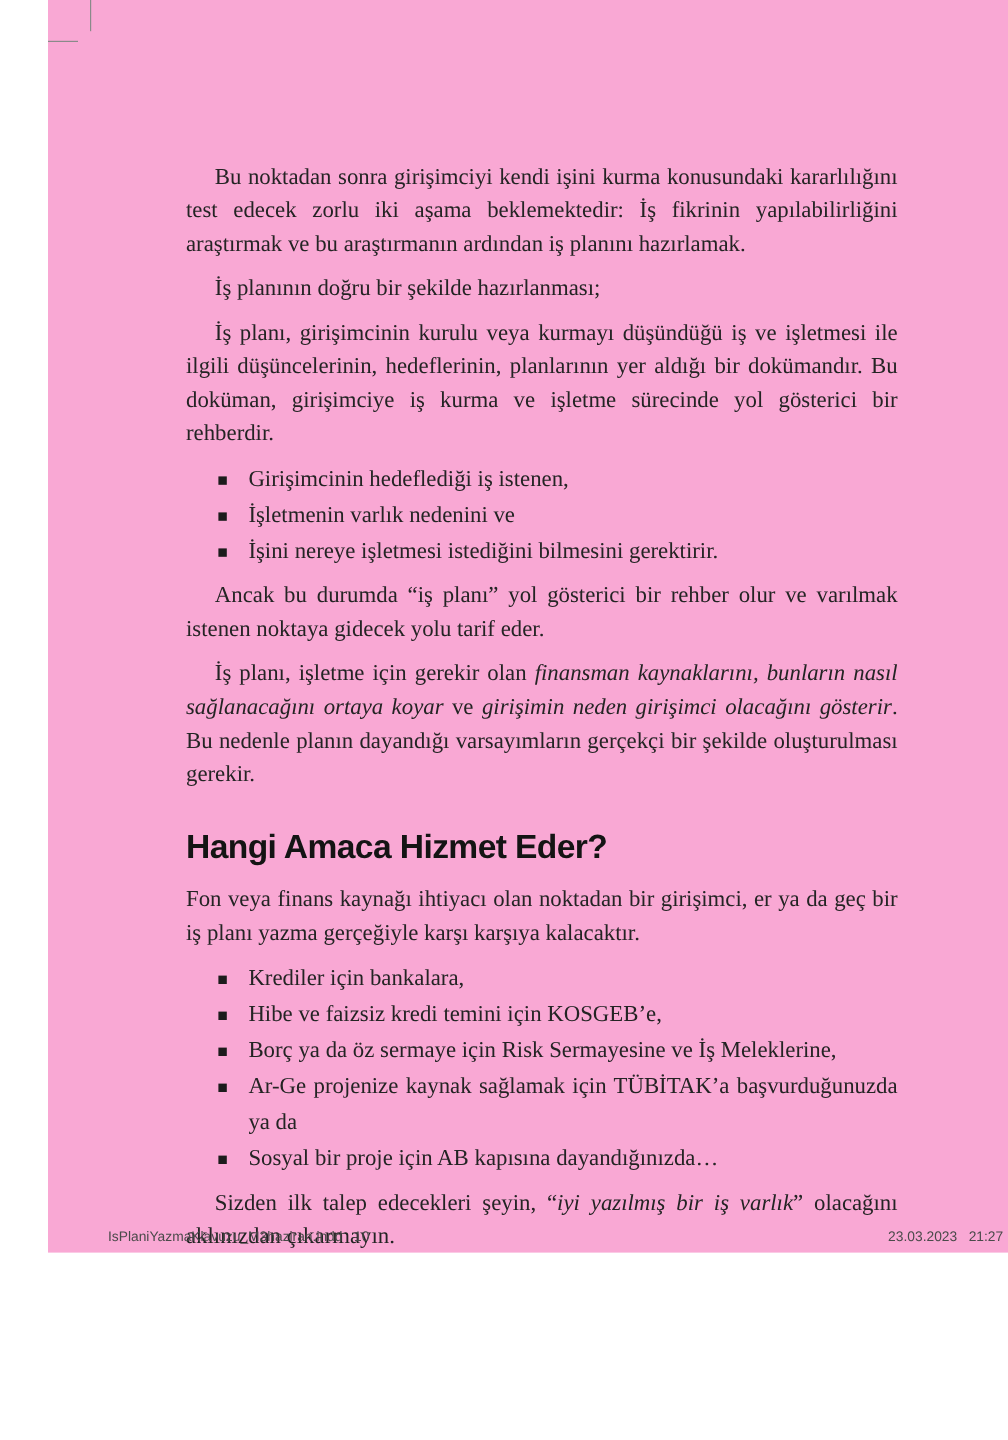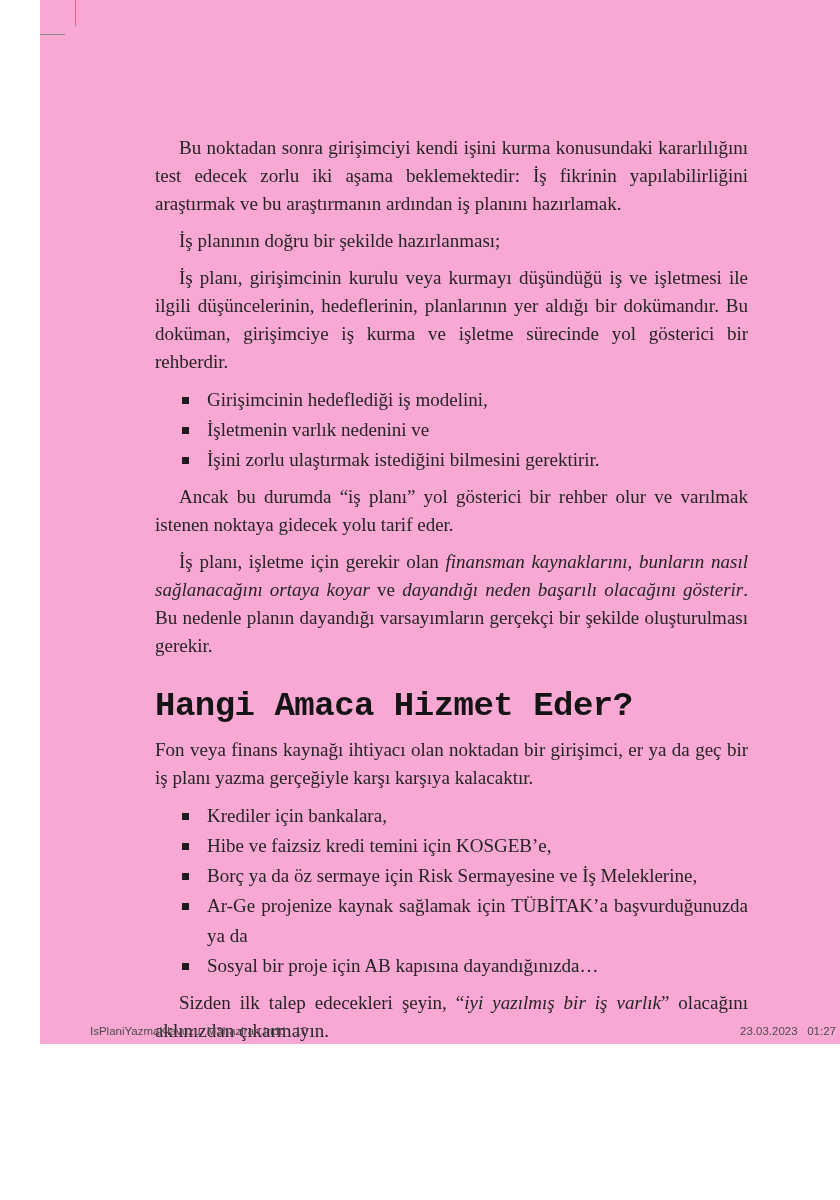--- a/index.html
+++ b/index.html
@@ -59,23 +59,23 @@
     position: absolute;
     left: 27px;
     top: 12px;
     width: 7px;
     height: 7px;
     background: #1c1c1c;
   }
 
   h2.section-heading {
     margin: 30px 0 14px 0;
-    font-family: Liberation Mono, monospace;
+    font-family: Liberation Sans, sans-serif;
     font-weight: 700;
-    font-size: 34px;
+    font-size: 28px;
     line-height: 32px;
     letter-spacing: -0.5px;
     color: #141414;
   }
 
   .page-number {
     margin-top: 14px;
     text-align: center;
     font-family: "Liberation Sans", sans-serif;
     font-size: 13px;
@@ -112,35 +112,35 @@
 
     <p class="indent">Bu noktadan sonra girişimciyi kendi işini kurma konusundaki kararlılığını test edecek zorlu iki aşama beklemektedir: İş fikrinin yapılabilirliğini araştırmak ve bu araştırmanın ardından iş planını hazırlamak.</p>
 
     <p class="indent">İş planının doğru bir şekilde hazırlanması;</p>
 
     <p class="indent">İş planı, girişimcinin kurulu veya kurmayı düşündüğü iş ve işletmesi ile ilgili düşüncelerinin, hedeflerinin, planlarının yer aldığı bir dokümandır. Bu doküman, girişimciye iş kurma ve işletme sürecinde yol gösterici bir rehberdir.</p>
 
     <ul class="squares">
       <li>
         <span class="bullet"></span>
-        <span>Girişimcinin hedeflediği iş modelini,</span>
+        <span>Girişimcinin hedeflediği iş istenen,</span>
       </li>
       <li>
         <span class="bullet"></span>
         <span>İşletmenin varlık nedenini ve</span>
       </li>
       <li>
         <span class="bullet"></span>
-        <span>İşini zorlu ulaştırmak istediğini bilmesini gerektirir.</span>
+        <span>İşini nereye işletmesi istediğini bilmesini gerektirir.</span>
       </li>
     </ul>
 
     <p class="indent">Ancak bu durumda “iş planı” yol gösterici bir rehber olur ve varılmak istenen noktaya gidecek yolu tarif eder.</p>
 
-    <p class="indent"><span>İş planı, işletme için gerekir olan </span><span class="it">finansman kaynaklarını, bunların nasıl sağlanacağını ortaya koyar</span><span> ve </span><span class="it">dayandığı neden başarılı olacağını gösterir</span><span>. Bu nedenle planın dayandığı varsayımların gerçekçi bir şekilde oluşturulması gerekir.</span></p>
+    <p class="indent"><span>İş planı, işletme için gerekir olan </span><span class="it">finansman kaynaklarını, bunların nasıl sağlanacağını ortaya koyar</span><span> ve </span><span class="it">girişimin neden girişimci olacağını gösterir</span><span>. Bu nedenle planın dayandığı varsayımların gerçekçi bir şekilde oluşturulması gerekir.</span></p>
 
     <h2 class="section-heading">Hangi Amaca Hizmet Eder?</h2>
 
     <p>Fon veya finans kaynağı ihtiyacı olan noktadan bir girişimci, er ya da geç bir iş planı yazma gerçeğiyle karşı karşıya kalacaktır.</p>
 
     <ul class="squares">
       <li>
         <span class="bullet"></span>
         <span>Krediler için bankalara,</span>
       </li>
@@ -162,15 +162,15 @@
       </li>
     </ul>
 
     <p class="indent"><span>Sizden ilk talep edecekleri şeyin, “</span><span class="it">iyi yazılmış bir iş varlık</span><span>” olacağını aklınızdan çıkarmayın.</span></p>
 
     <div class="page-number">10</div>
 
   </div>
 
   <div class="footer-left">IsPlaniYazmaKlavuzu_M3haziran.indd   10</div>
-  <div class="footer-right">23.03.2023   01:27</div>
+  <div class="footer-right">23.03.2023   21:27</div>
 
 </div>
 
 </body></html>

